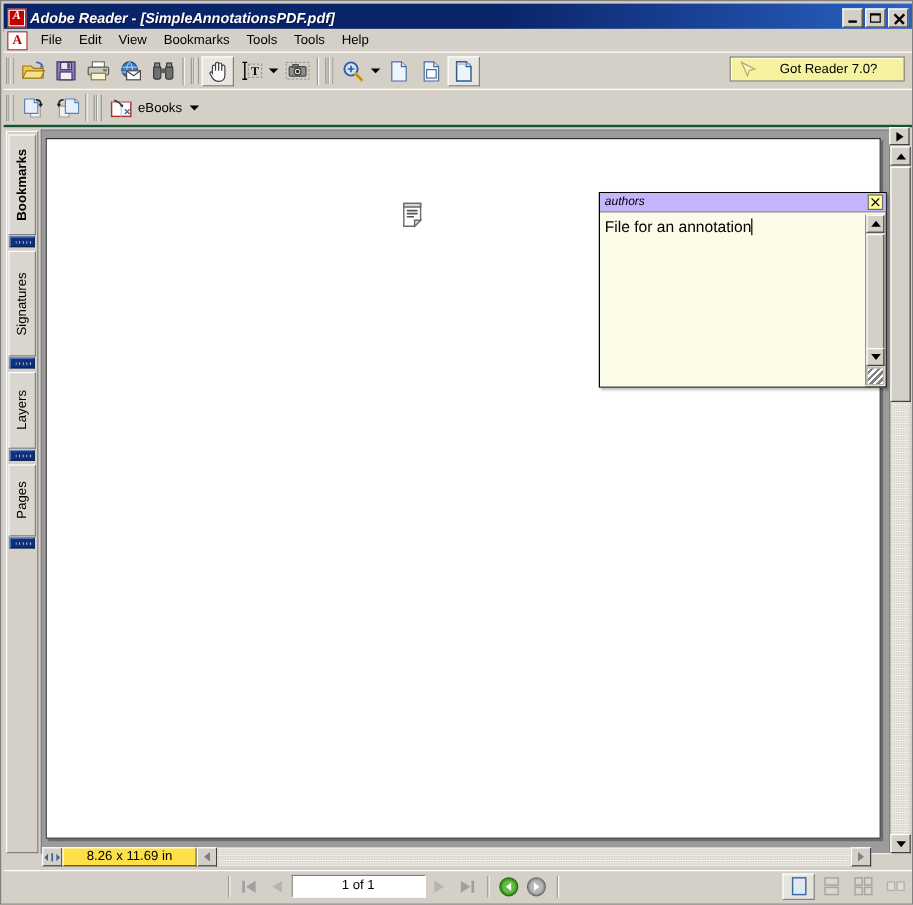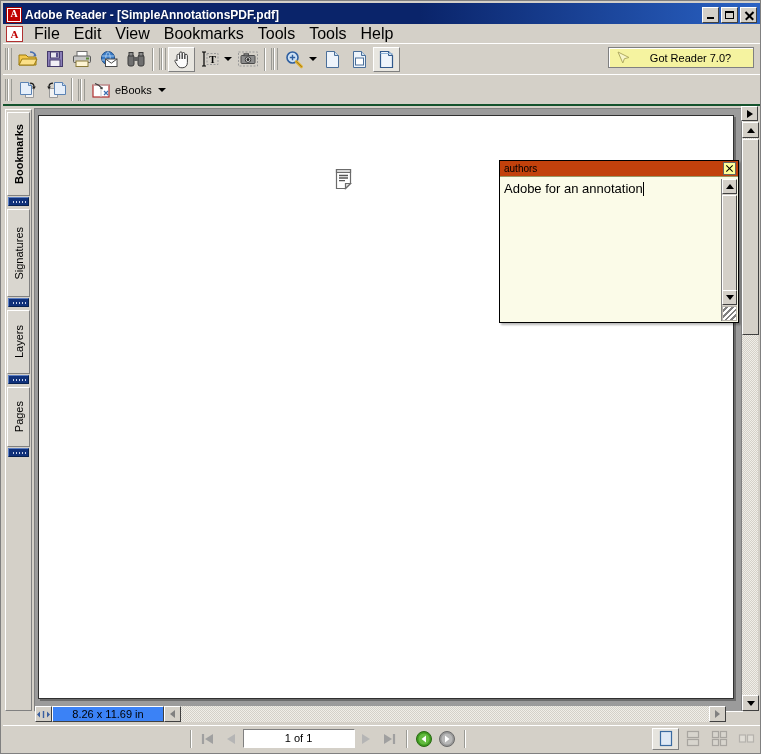--- a/index.html
+++ b/index.html
@@ -19,20 +19,21 @@
     overflow: hidden;
   }
 
   
   .titlebar {
     position: absolute; left: 2px; top: 2px;
     width: 757px; height: 21px;
     background: linear-gradient(to right, #0a246a 0%, #0a246a 55%, #2a62c4 100%);
     display: flex; align-items: center;
     padding: 12px 2px;
+    font-style: italic;
   }
   .titlebar-icon {
     width: 16px; height: 16px; margin: 0 3px 0 1px;
     position: relative; flex: none;
     background: #ffffff;
     border: 1px solid #9a0000;
   }
   .titlebar-icon::before {
     content: ""; position: absolute; left: 1px; top: 1px;
     width: 12px; height: 12px;
@@ -78,21 +79,21 @@
   .menu-appicon {
     width: 17px; height: 16px; margin: 0 4px 0 3px; position: relative; flex: none;
     background: #ffffff; border: 1px solid #b03030;
   }
   .menu-appicon::after {
     content: "A"; position: absolute; inset: 0; color: #c00000;
     font-size: 11px; font-weight: bold; text-align: center; line-height: 14px;
     font-family: "Liberation Serif", serif;
   }
   .menu-item {
-    padding: 2px 7px; font-size: 16px; color: #000; cursor: default;
+    padding: 2px 7px; font-size: 11px; color: #000; cursor: default;
     white-space: nowrap;
   }
 
   
   .toolbar {
     position: absolute; left: 2px;
     width: 757px; height: 31px;
     background: #d4d0c8;
     display: flex; align-items: center;
     border-top: 1px solid #ffffff;
@@ -219,25 +220,25 @@
 
   
   .popup {
     position: absolute; left: 498px; top: 159px;
     width: 240px; height: 163px;
     background: #fbfbe8;
     border: 1px solid #000000;
     box-shadow: 2px 2px 2px rgba(0,0,0,.28);
   }
   .popup-title {
-    height: 16px; background: #c2410c;
+    height: 16px; background: #c4b5fd;
     border-bottom: 1px solid #999966;
     display: flex; align-items: center;
     padding-left: 4px;
-    font-size: 10px; color: #000;
+    font-size: 10px; color: #000; font-style: italic;
   }
   .popup-title-text { flex: 1; }
   .popup-close {
     width: 13px; height: 13px; margin-right: 2px; flex: none;
     border: 1px solid #666; background: #ffff99;
     position: relative;
   }
   .popup-close::before, .popup-close::after {
     content: ""; position: absolute; left: 1px; top: 5px;
     width: 9px; height: 1px; background: #000;
@@ -326,21 +327,21 @@
     position: absolute; left: 30px; top: 0;
     width: 17px; height: 16px;
     background: #d4d0c8;
     border: 1px solid; border-color: #ffffff #404040 #404040 #ffffff;
     display: flex; align-items: center; justify-content: center;
   }
   .size-grip svg { display: block; }
   .pagesize {
     position: absolute; left: 47px; top: 0;
     width: 112px; height: 16px;
-    background: #3b82f6;
+    background: #fde047;
     border: 1px solid; border-color: #ffffff #404040 #404040 #ffffff;
     font-size: 11px; text-align: center; line-height: 14px;
   }
   .h-arrow {
     position: absolute; top: 0; width: 17px; height: 16px;
     background: #d4d0c8;
     border: 1px solid; border-color: #ffffff #404040 #404040 #ffffff;
     display: flex; align-items: center; justify-content: center;
   }
   .h-arrow.left { left: 159px; }
@@ -623,21 +624,21 @@
   </div>
 
   <div class="expand-btn"></div>
 
   <div class="popup">
     <div class="popup-title">
       <span class="popup-title-text">authors</span>
       <span class="popup-close"></span>
     </div>
     <div class="popup-body">
-      <span>Adobe for an annotation</span><span class="caret"></span>
+      <span>File for an annotation</span><span class="caret"></span>
     </div>
     <div class="popup-sb">
       <div class="sb-arrow up"></div>
       <div class="sb-thumb"></div>
       <div class="sb-arrow down"></div>
       <div class="sb-grip"></div>
     </div>
   </div>
 
   <div class="vscroll">

